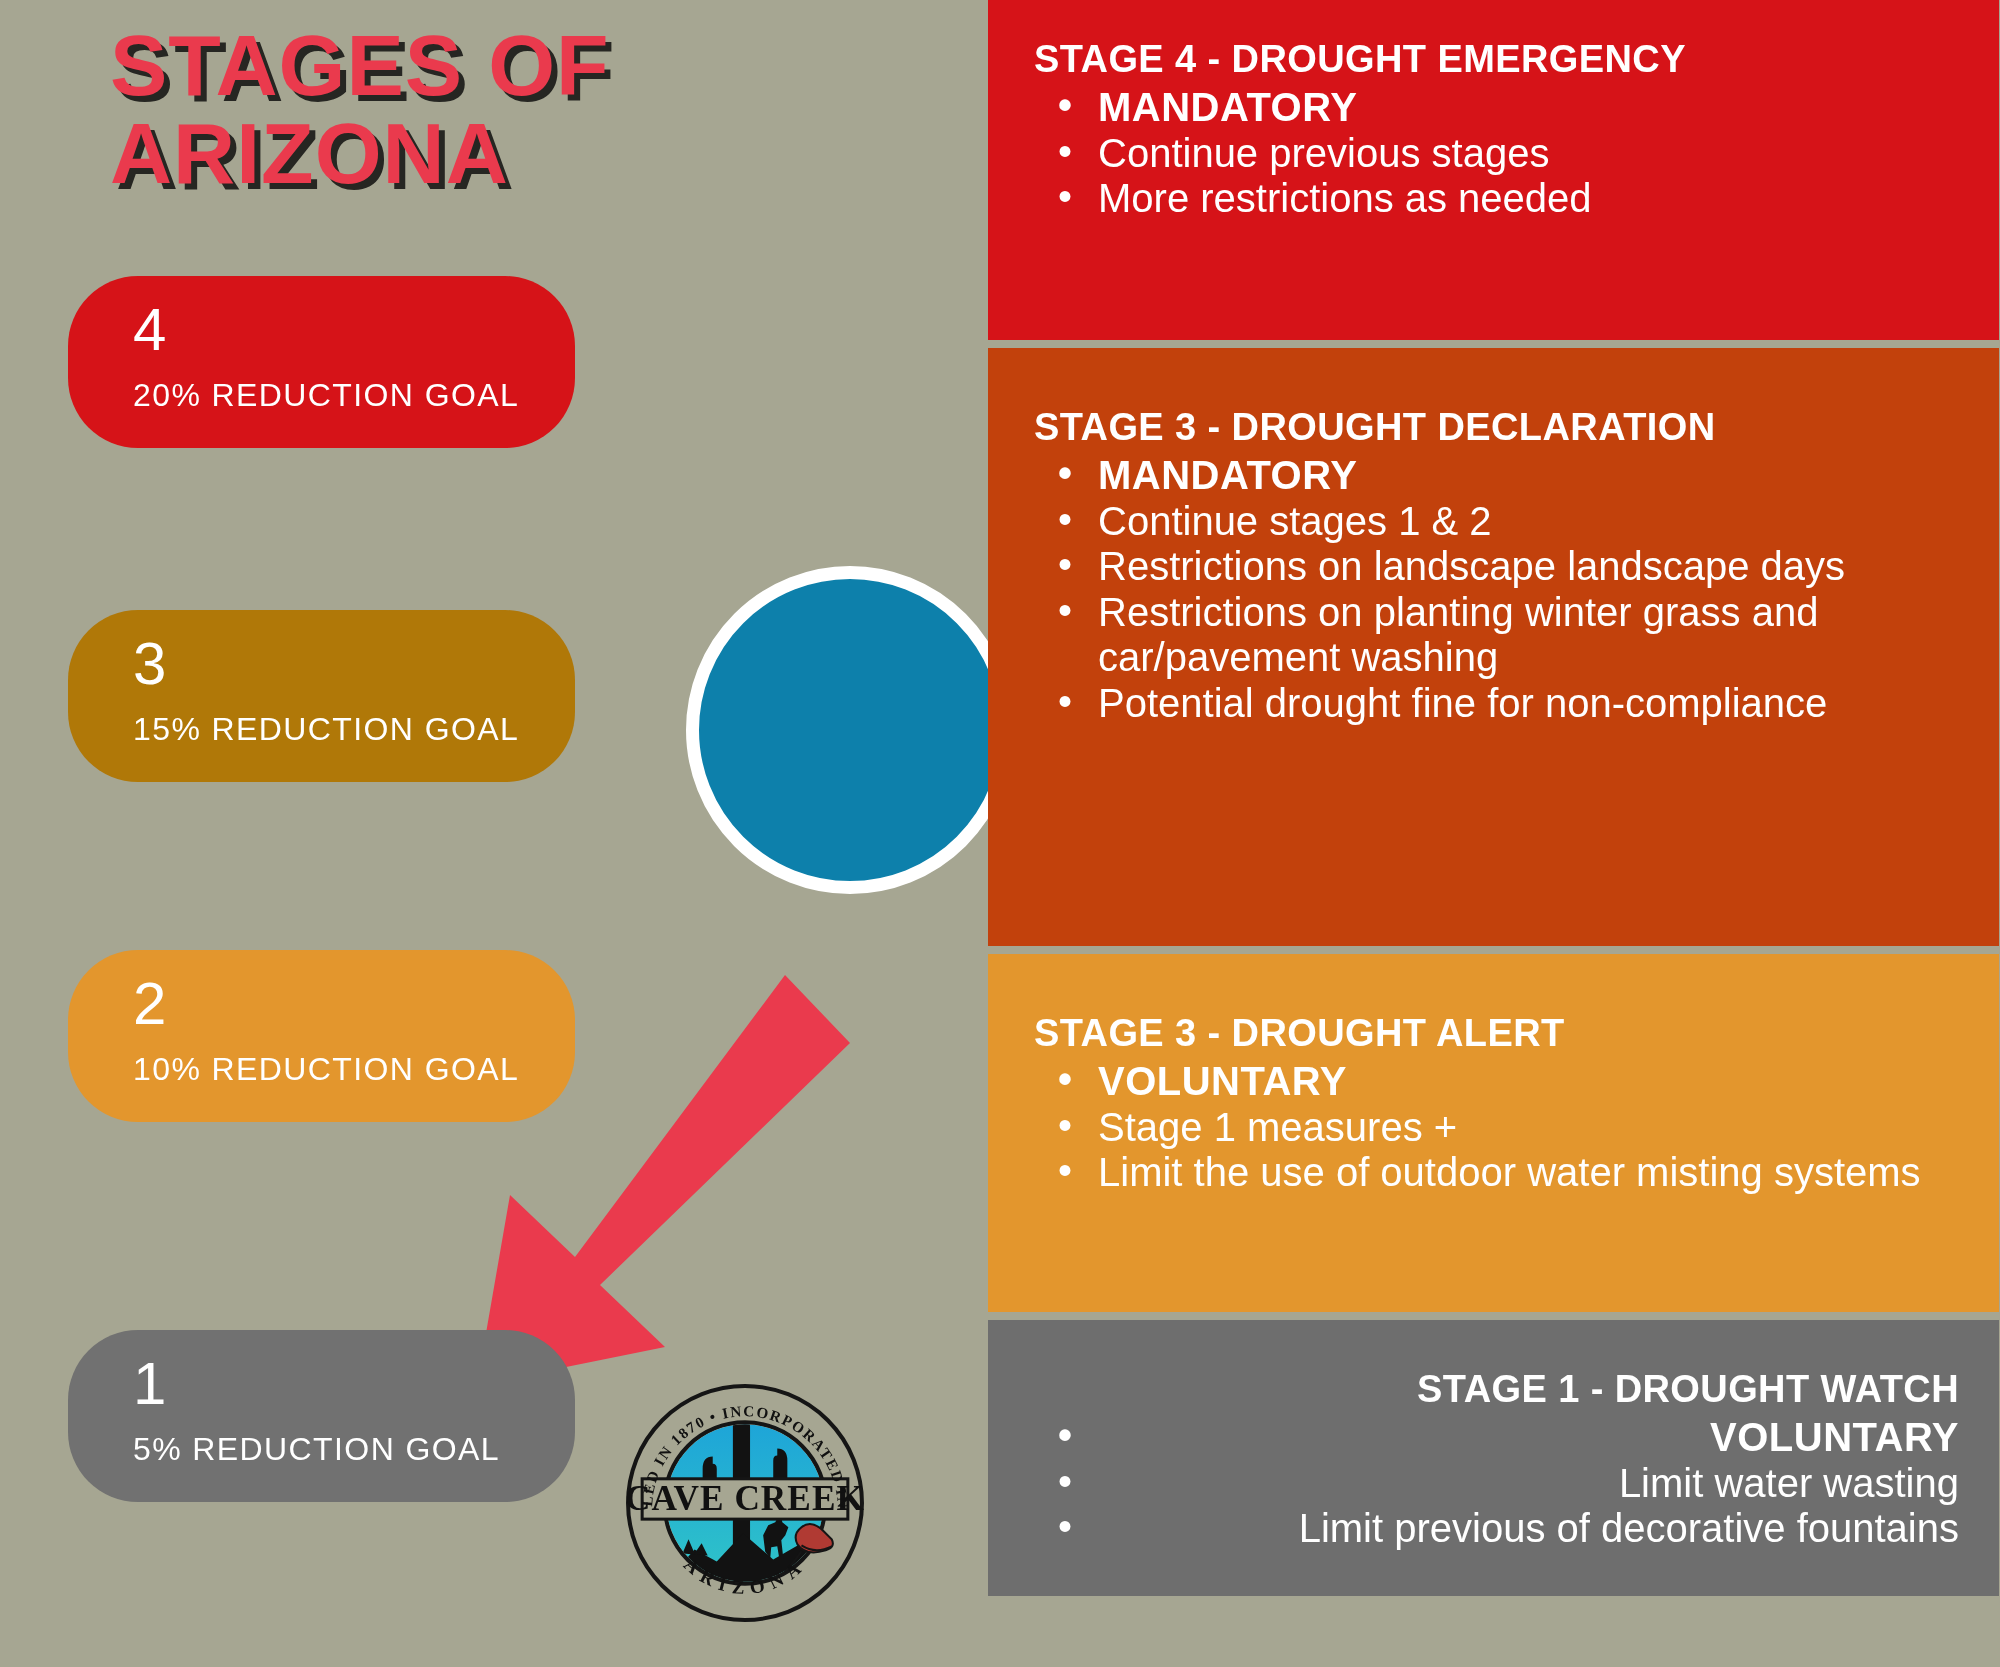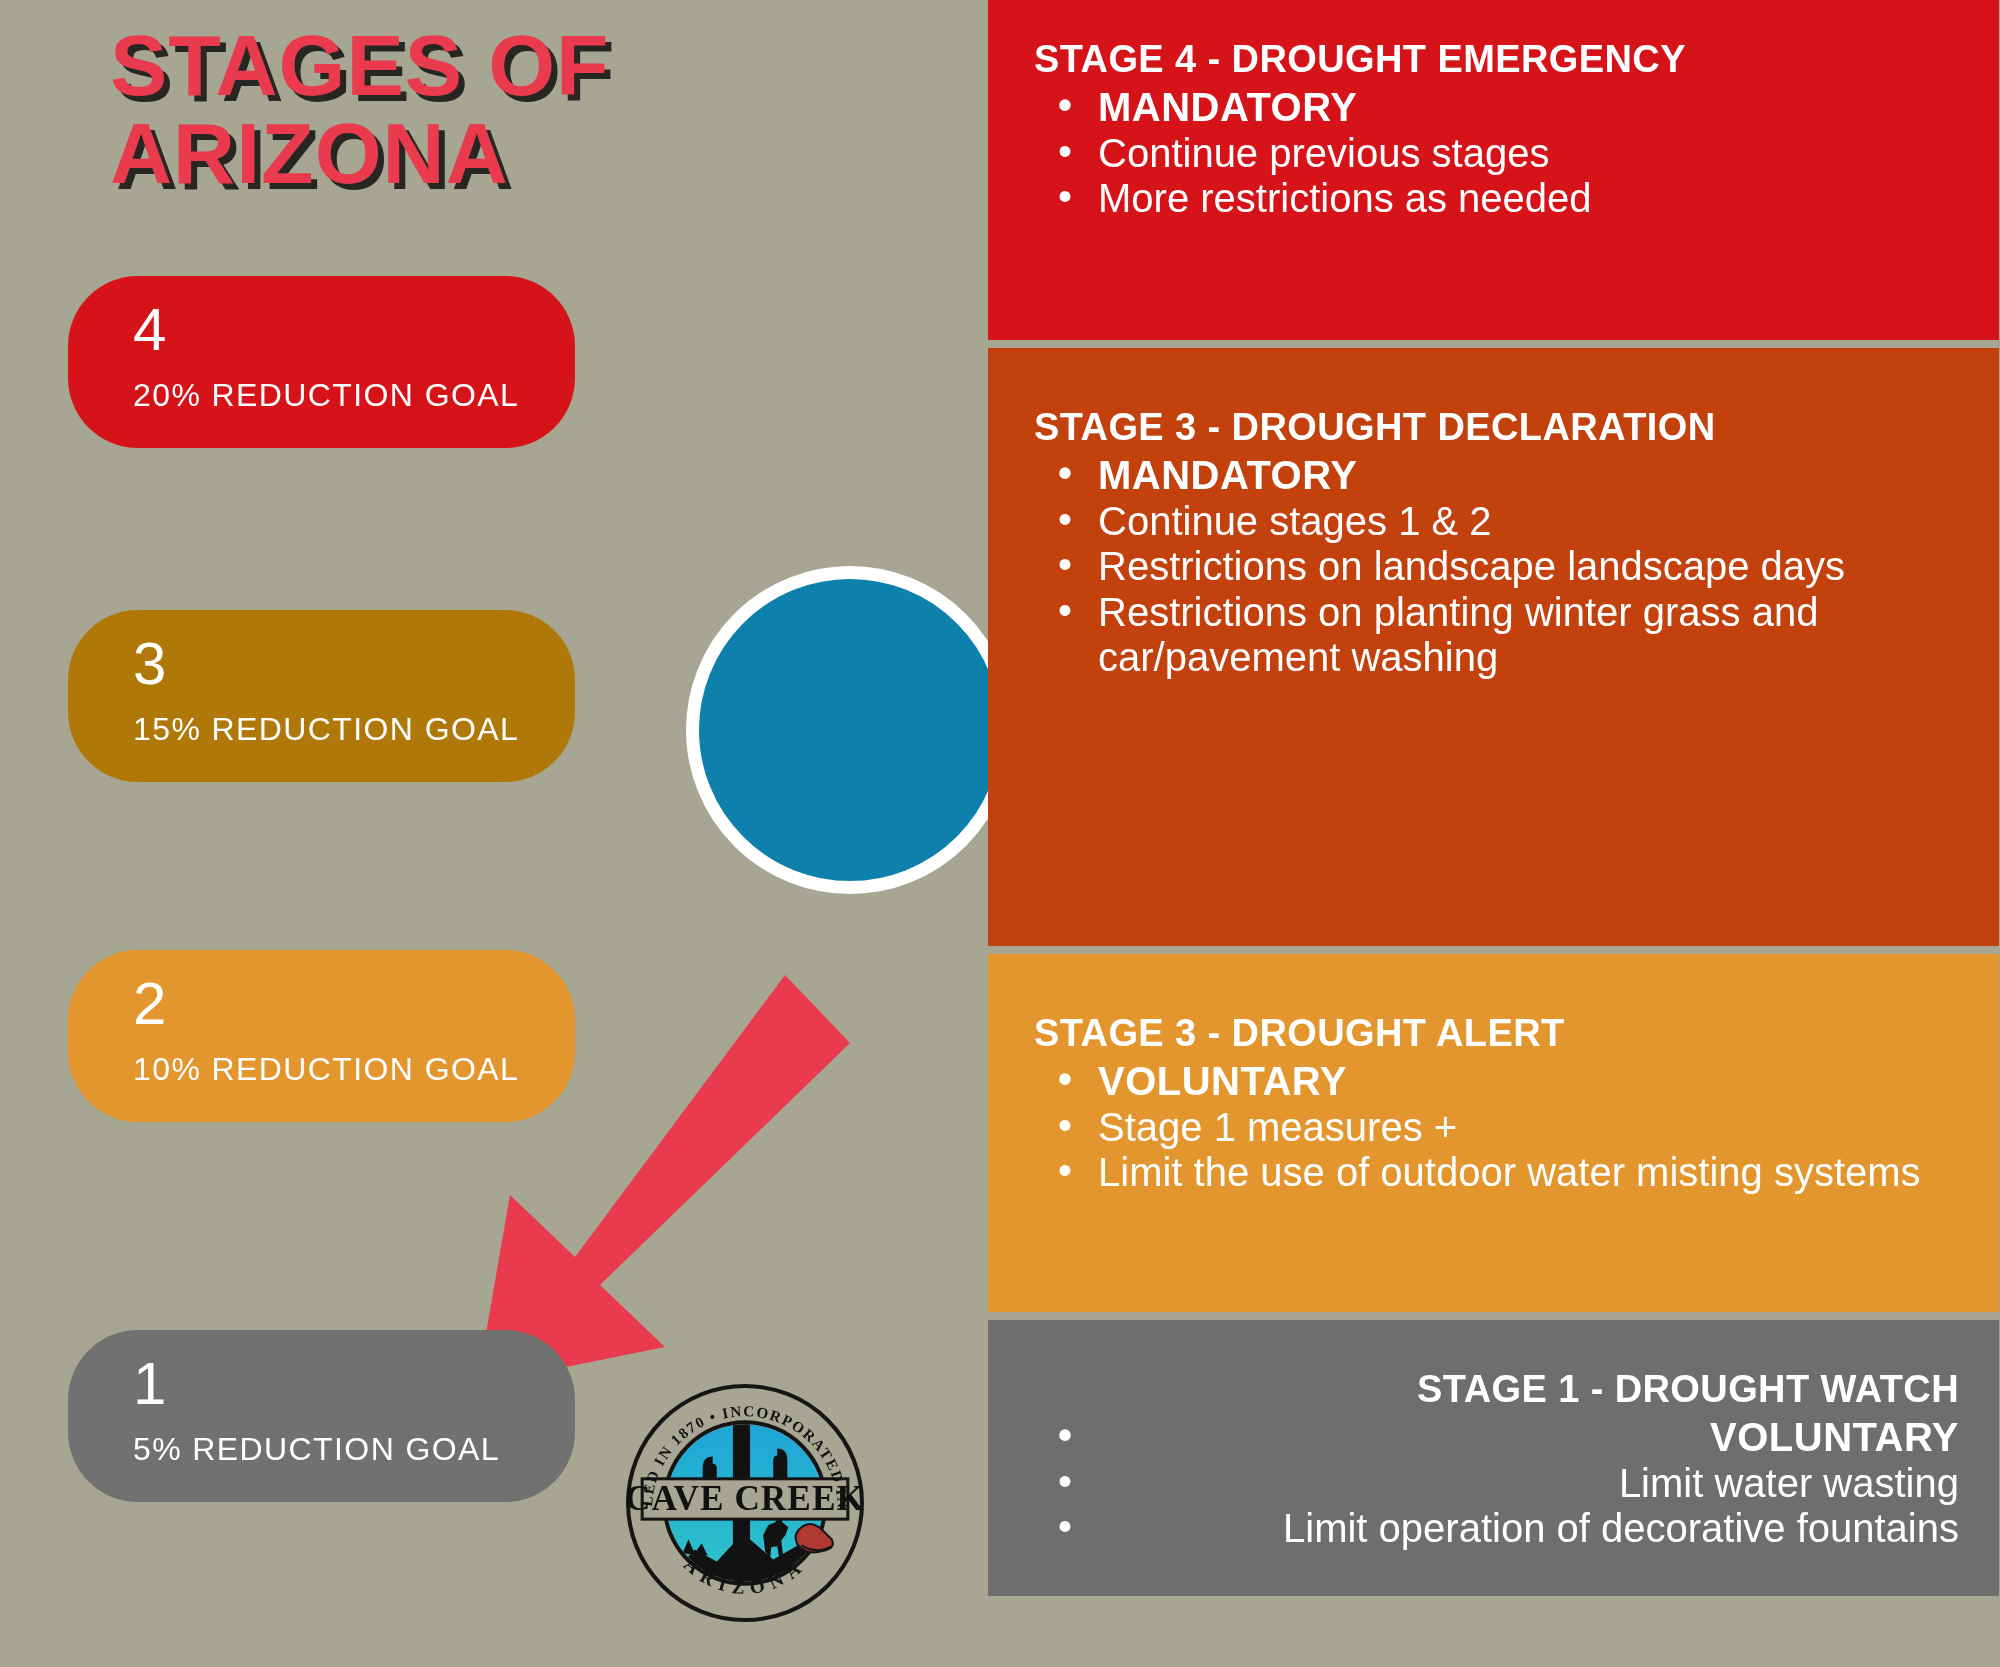--- a/index.html
+++ b/index.html
@@ -238,35 +238,36 @@
       </ul>
     </section>
 
     <section class="panel" id="panel-3">
       <h2>STAGE 3 - DROUGHT DECLARATION</h2>
       <ul>
         <li class="strong">MANDATORY</li>
         <li>Continue stages 1 &amp; 2</li>
         <li>Restrictions on landscape landscape days</li>
         <li>Restrictions on planting winter grass and car/pavement washing</li>
+        <li>Potential drought fine for non-compliance</li>
       </ul>
     </section>
 
     <section class="panel" id="panel-2">
       <h2>STAGE 3 - DROUGHT ALERT</h2>
       <ul>
         <li class="strong">VOLUNTARY</li>
         <li>Stage 1 measures +</li>
         <li>Limit the use of outdoor water misting systems</li>
       </ul>
     </section>
 
     <section class="panel" id="panel-1">
       <h2>STAGE 1 - DROUGHT WATCH</h2>
       <ul>
         <li class="strong">VOLUNTARY</li>
         <li>Limit water wasting</li>
-        <li>Limit operation of decorative fountains</li>
+        <li>Limit previous of decorative fountains</li>
       </ul>
     </section>
 
   </div>
 </div>
 
 </body></html>

